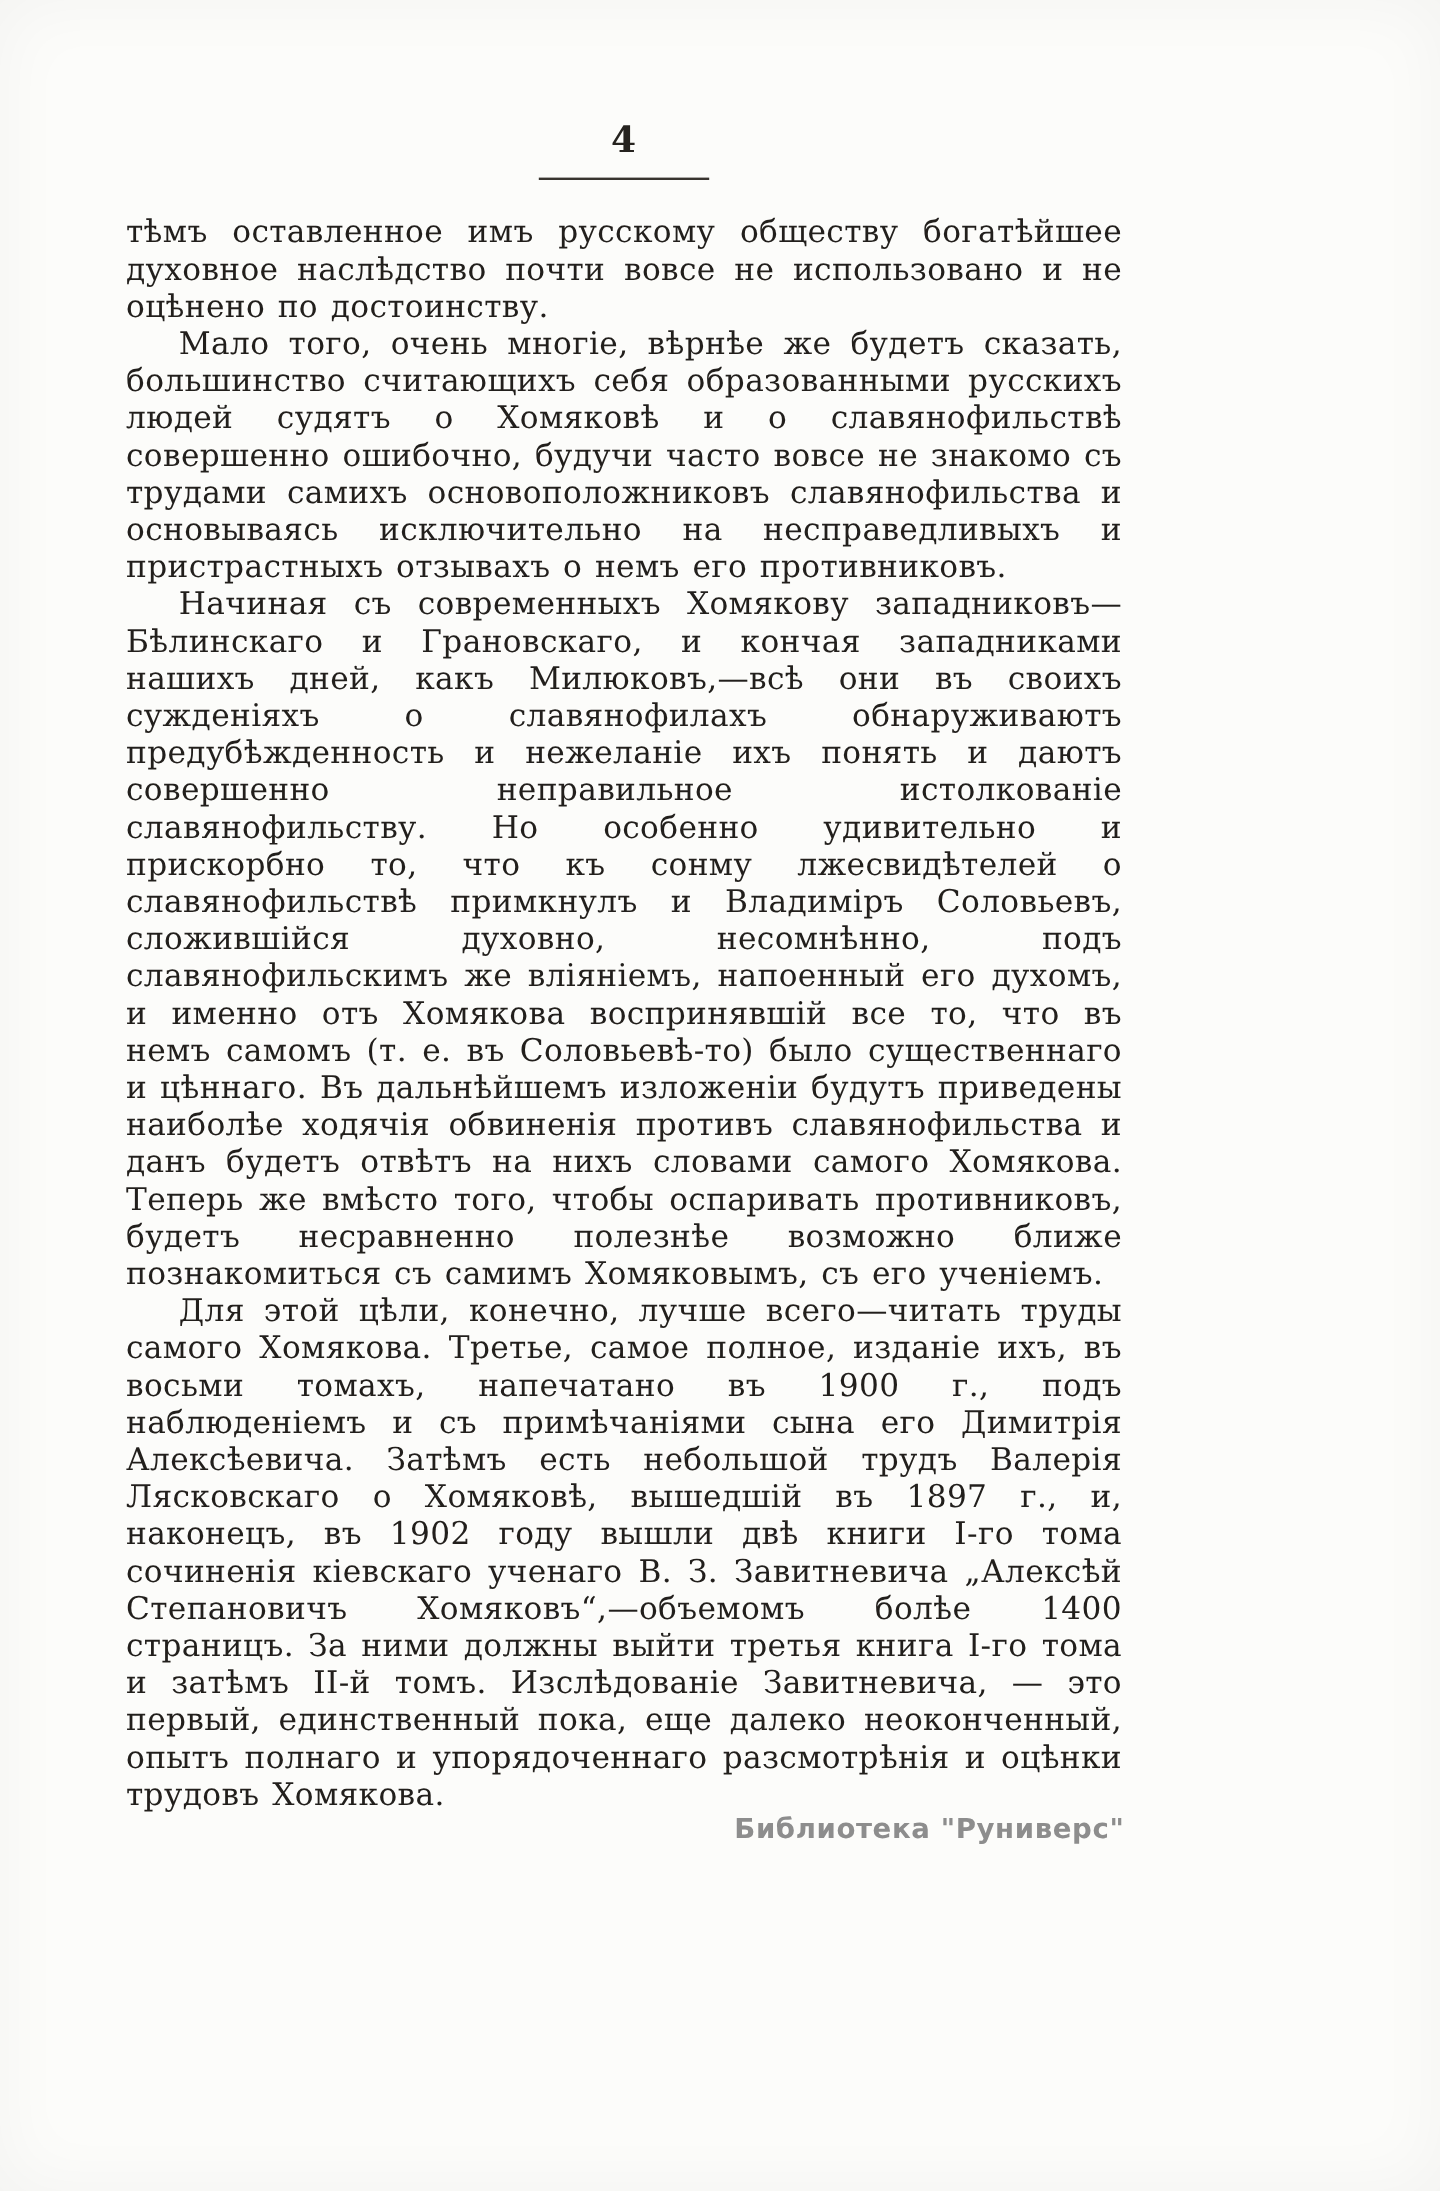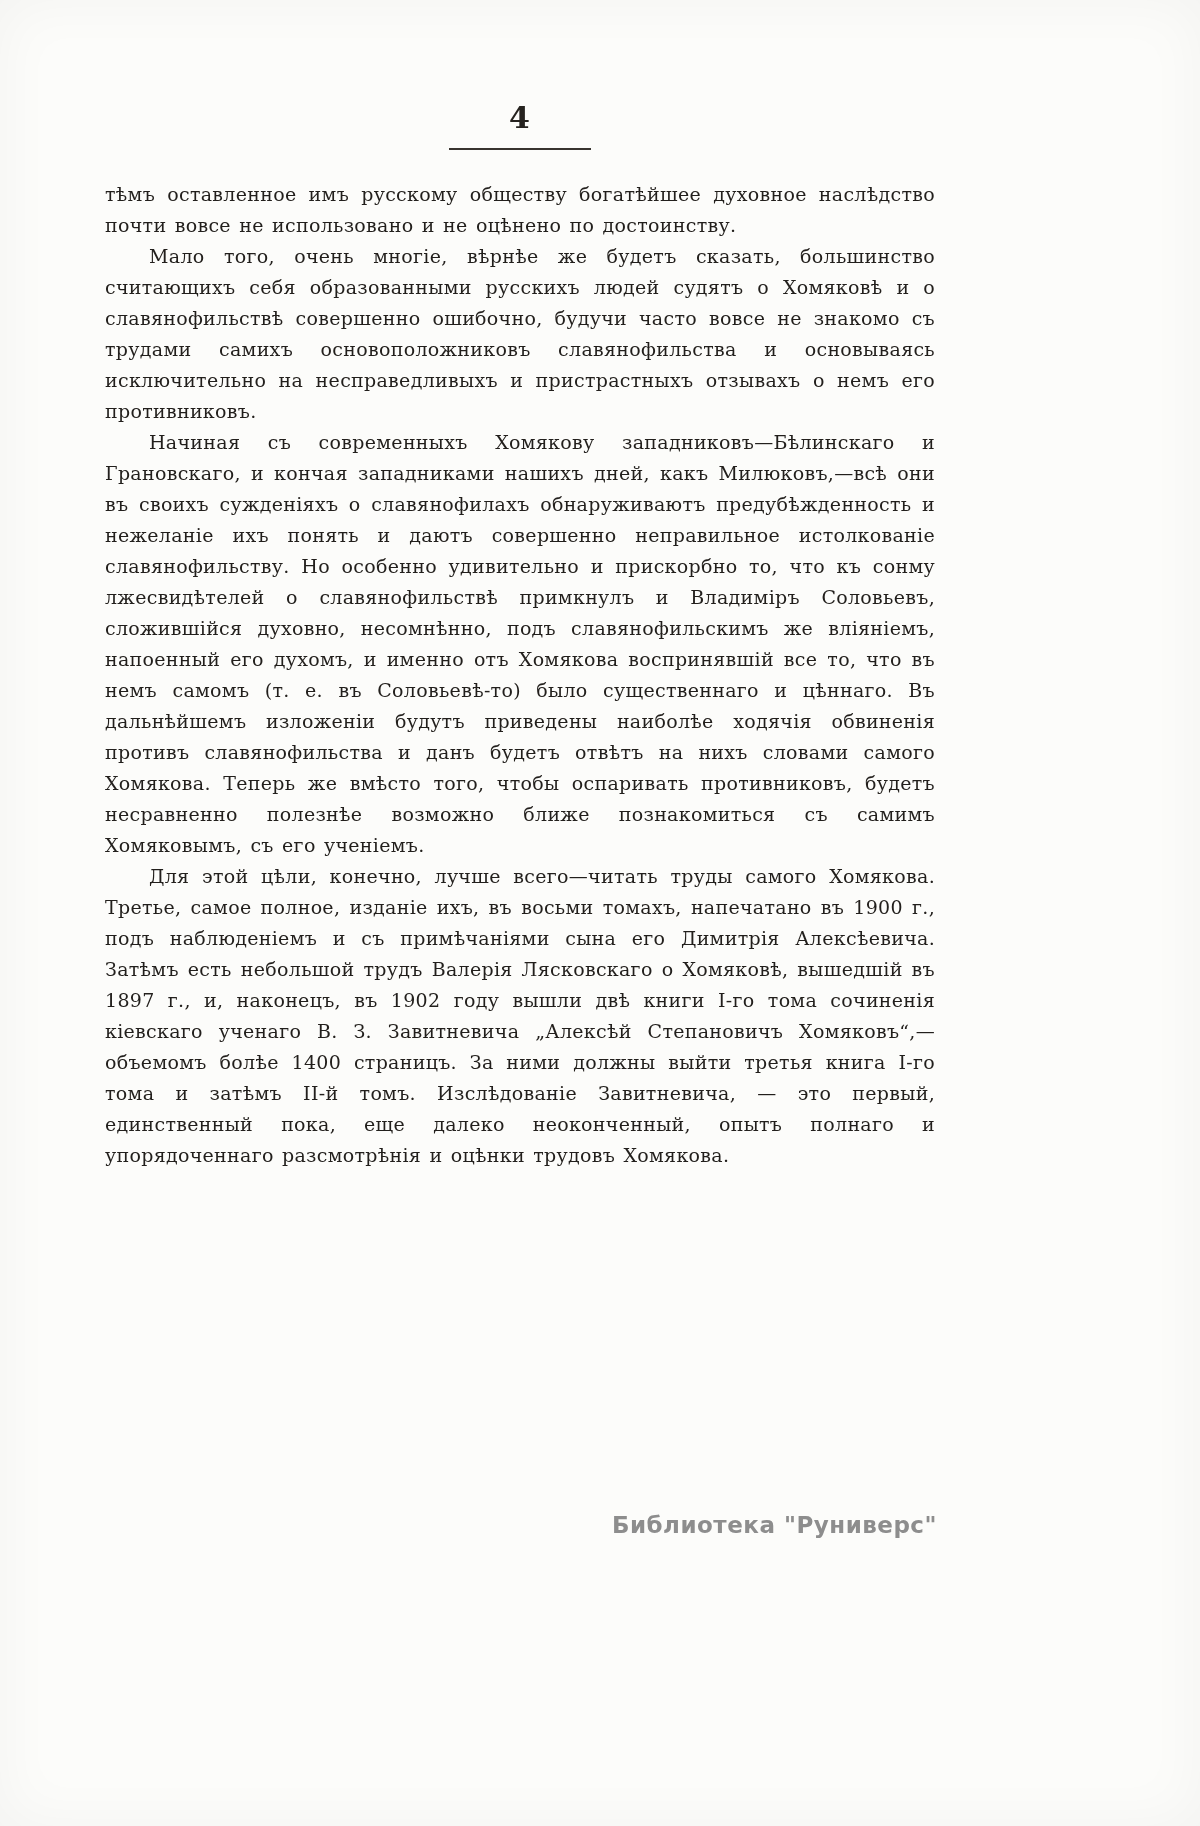--- a/index.html
+++ b/index.html
@@ -40,21 +40,21 @@
     height: 2px;
     background: #38342f;
     margin: 13px auto 0 auto;
   }
   .text-block {
     position: absolute;
     top: 179px;
     left: 105px;
     width: 830px;
     text-align: justify;
-    font-size: 19px;
+    font-size: 26px;
     line-height: 31px;
     letter-spacing: 0.3px;
     word-spacing: 2px;
   }
   .para {
     margin: 0;
   }
   .para.indent {
     text-indent: 44px;
   }

